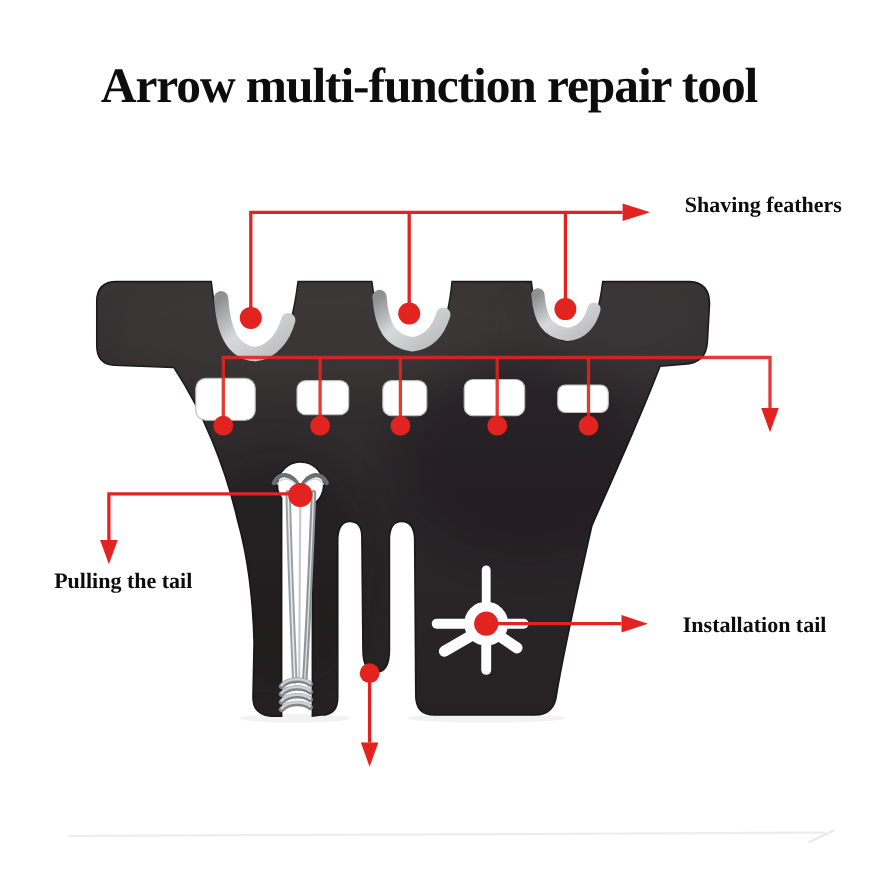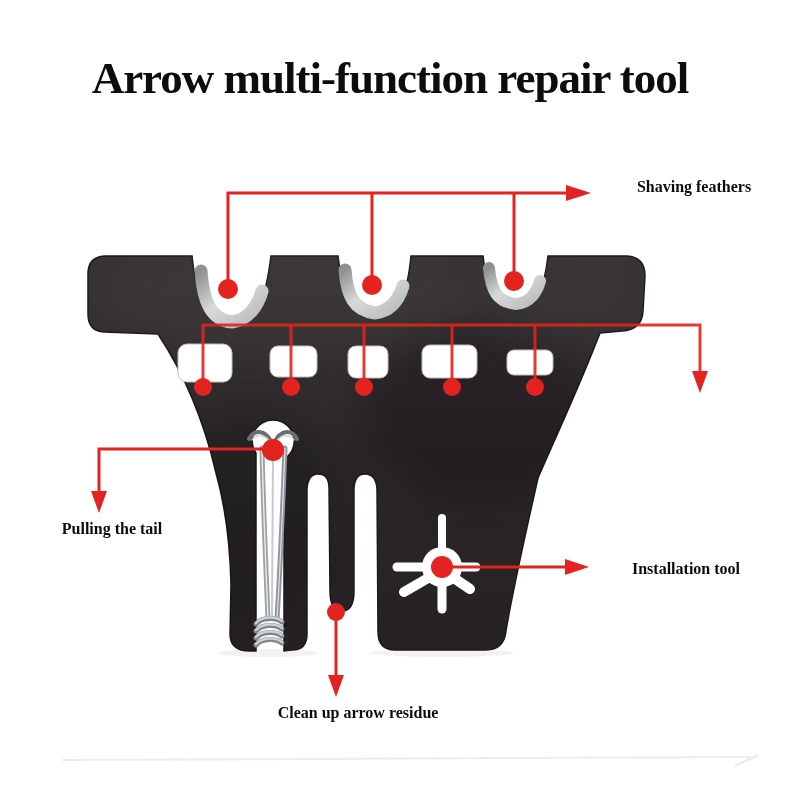--- a/index.html
+++ b/index.html
@@ -8,21 +8,21 @@
     font-family:"Liberation Serif","DejaVu Serif",serif;
     padding-left:28px;
   }
   #diagram-svg{position:absolute;left:0;top:0;}
   .page-title{
     position:absolute;top:52px;left:390px;transform:translateX(-50%);
     font-size:45px;font-weight:bold;color:#0d0d0d;white-space:nowrap;letter-spacing:-1px;
   }
   .callout-label{
     position:absolute;transform:translate(-50%,-50%);
-    font-size:16px;font-weight:bold;color:#0c0c0c;white-space:nowrap;
+    font-size:20px;font-weight:bold;color:#0c0c0c;white-space:nowrap;
   }
   #label-shaving{left:694px;top:187px;}
   #label-adjusting{left:687px;top:407px;}
   #label-pulling{left:112px;top:529px;}
   #label-installation{left:686px;top:569px;}
   #label-cleanup{left:358px;top:713px;}
 </style>
 </head>
 <body>
 
@@ -181,15 +181,14 @@
         <polygon points="328,675 344,675 336,697" fill="#e2231f" stroke="none"></polygon>
         <circle cx="336" cy="612" r="9" fill="#e2231f" stroke="none"></circle>
       </g>
     </g>
   </svg>
 
   <div class="page-title">Arrow multi-function repair tool</div>
 
   <div class="callout-label" id="label-shaving">Shaving feathers</div>
   <div class="callout-label" id="label-pulling">Pulling the tail</div>
-  <div class="callout-label" id="label-installation">Installation tool</div>
-  <div class="callout-label" id="label-cleanup">Clean up arrow residue</div>
+  <div class="callout-label" id="label-installation">Installation tail</div>
 </div>
 
 </body></html>

